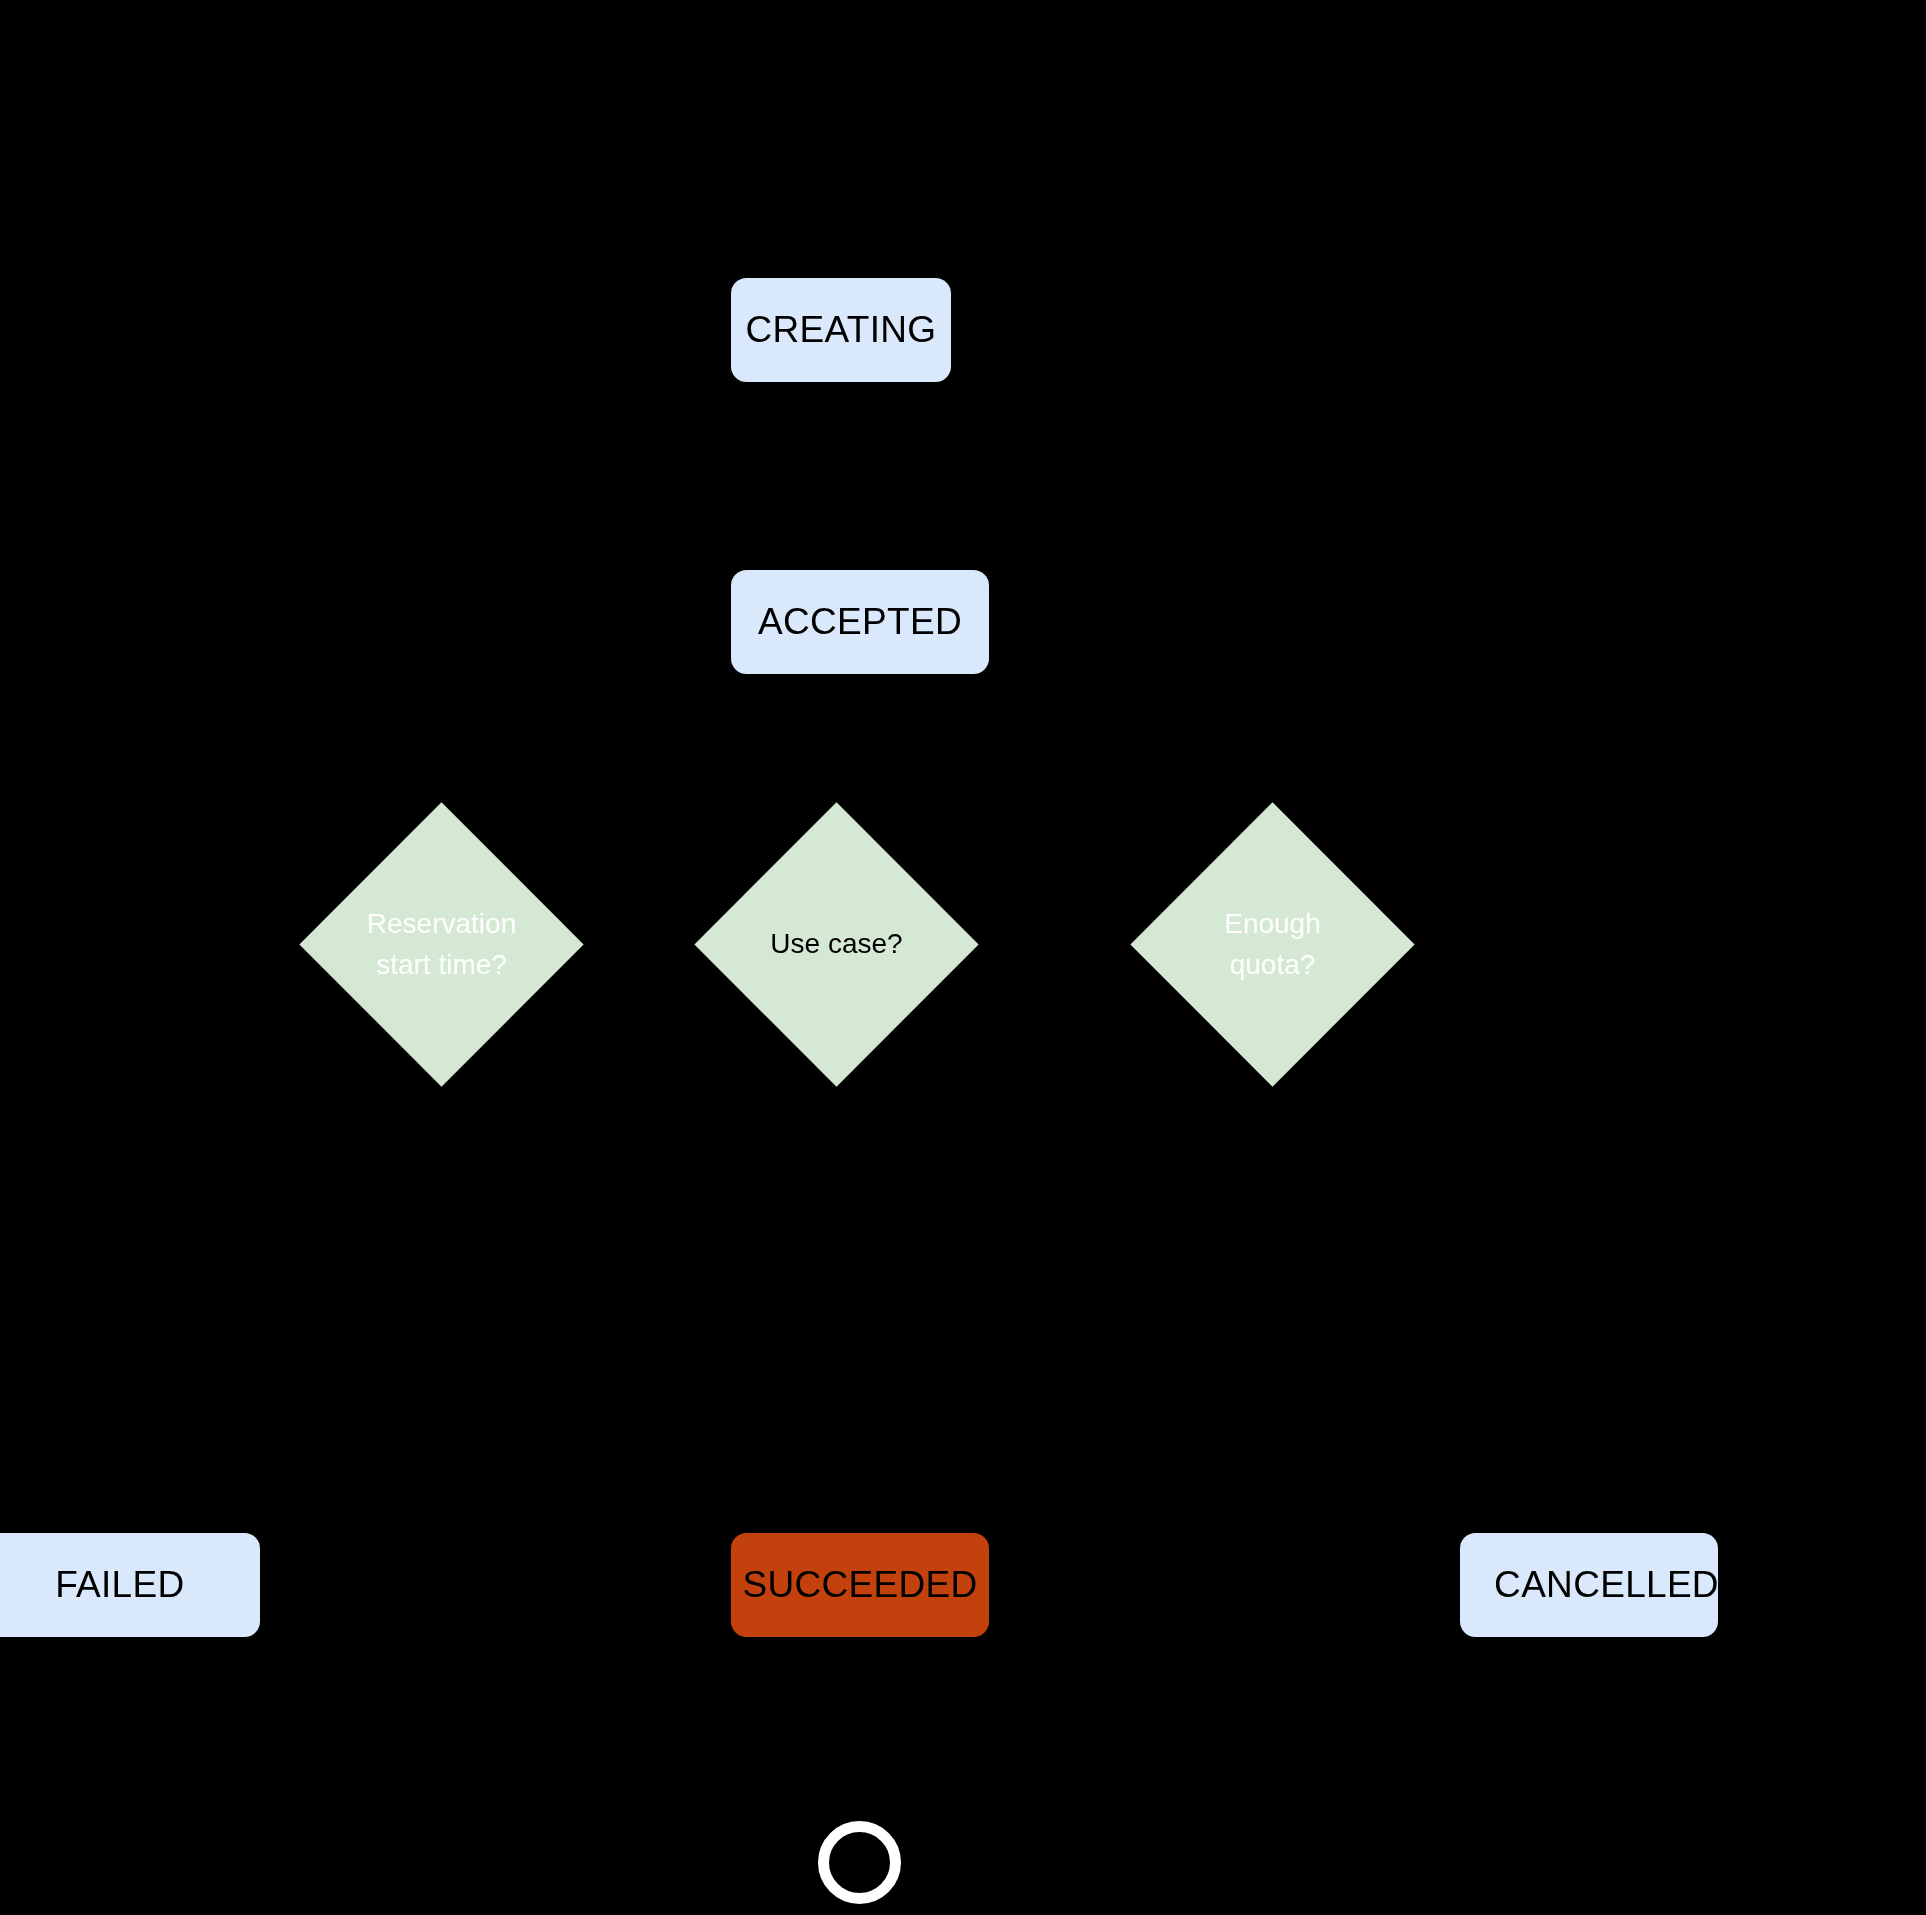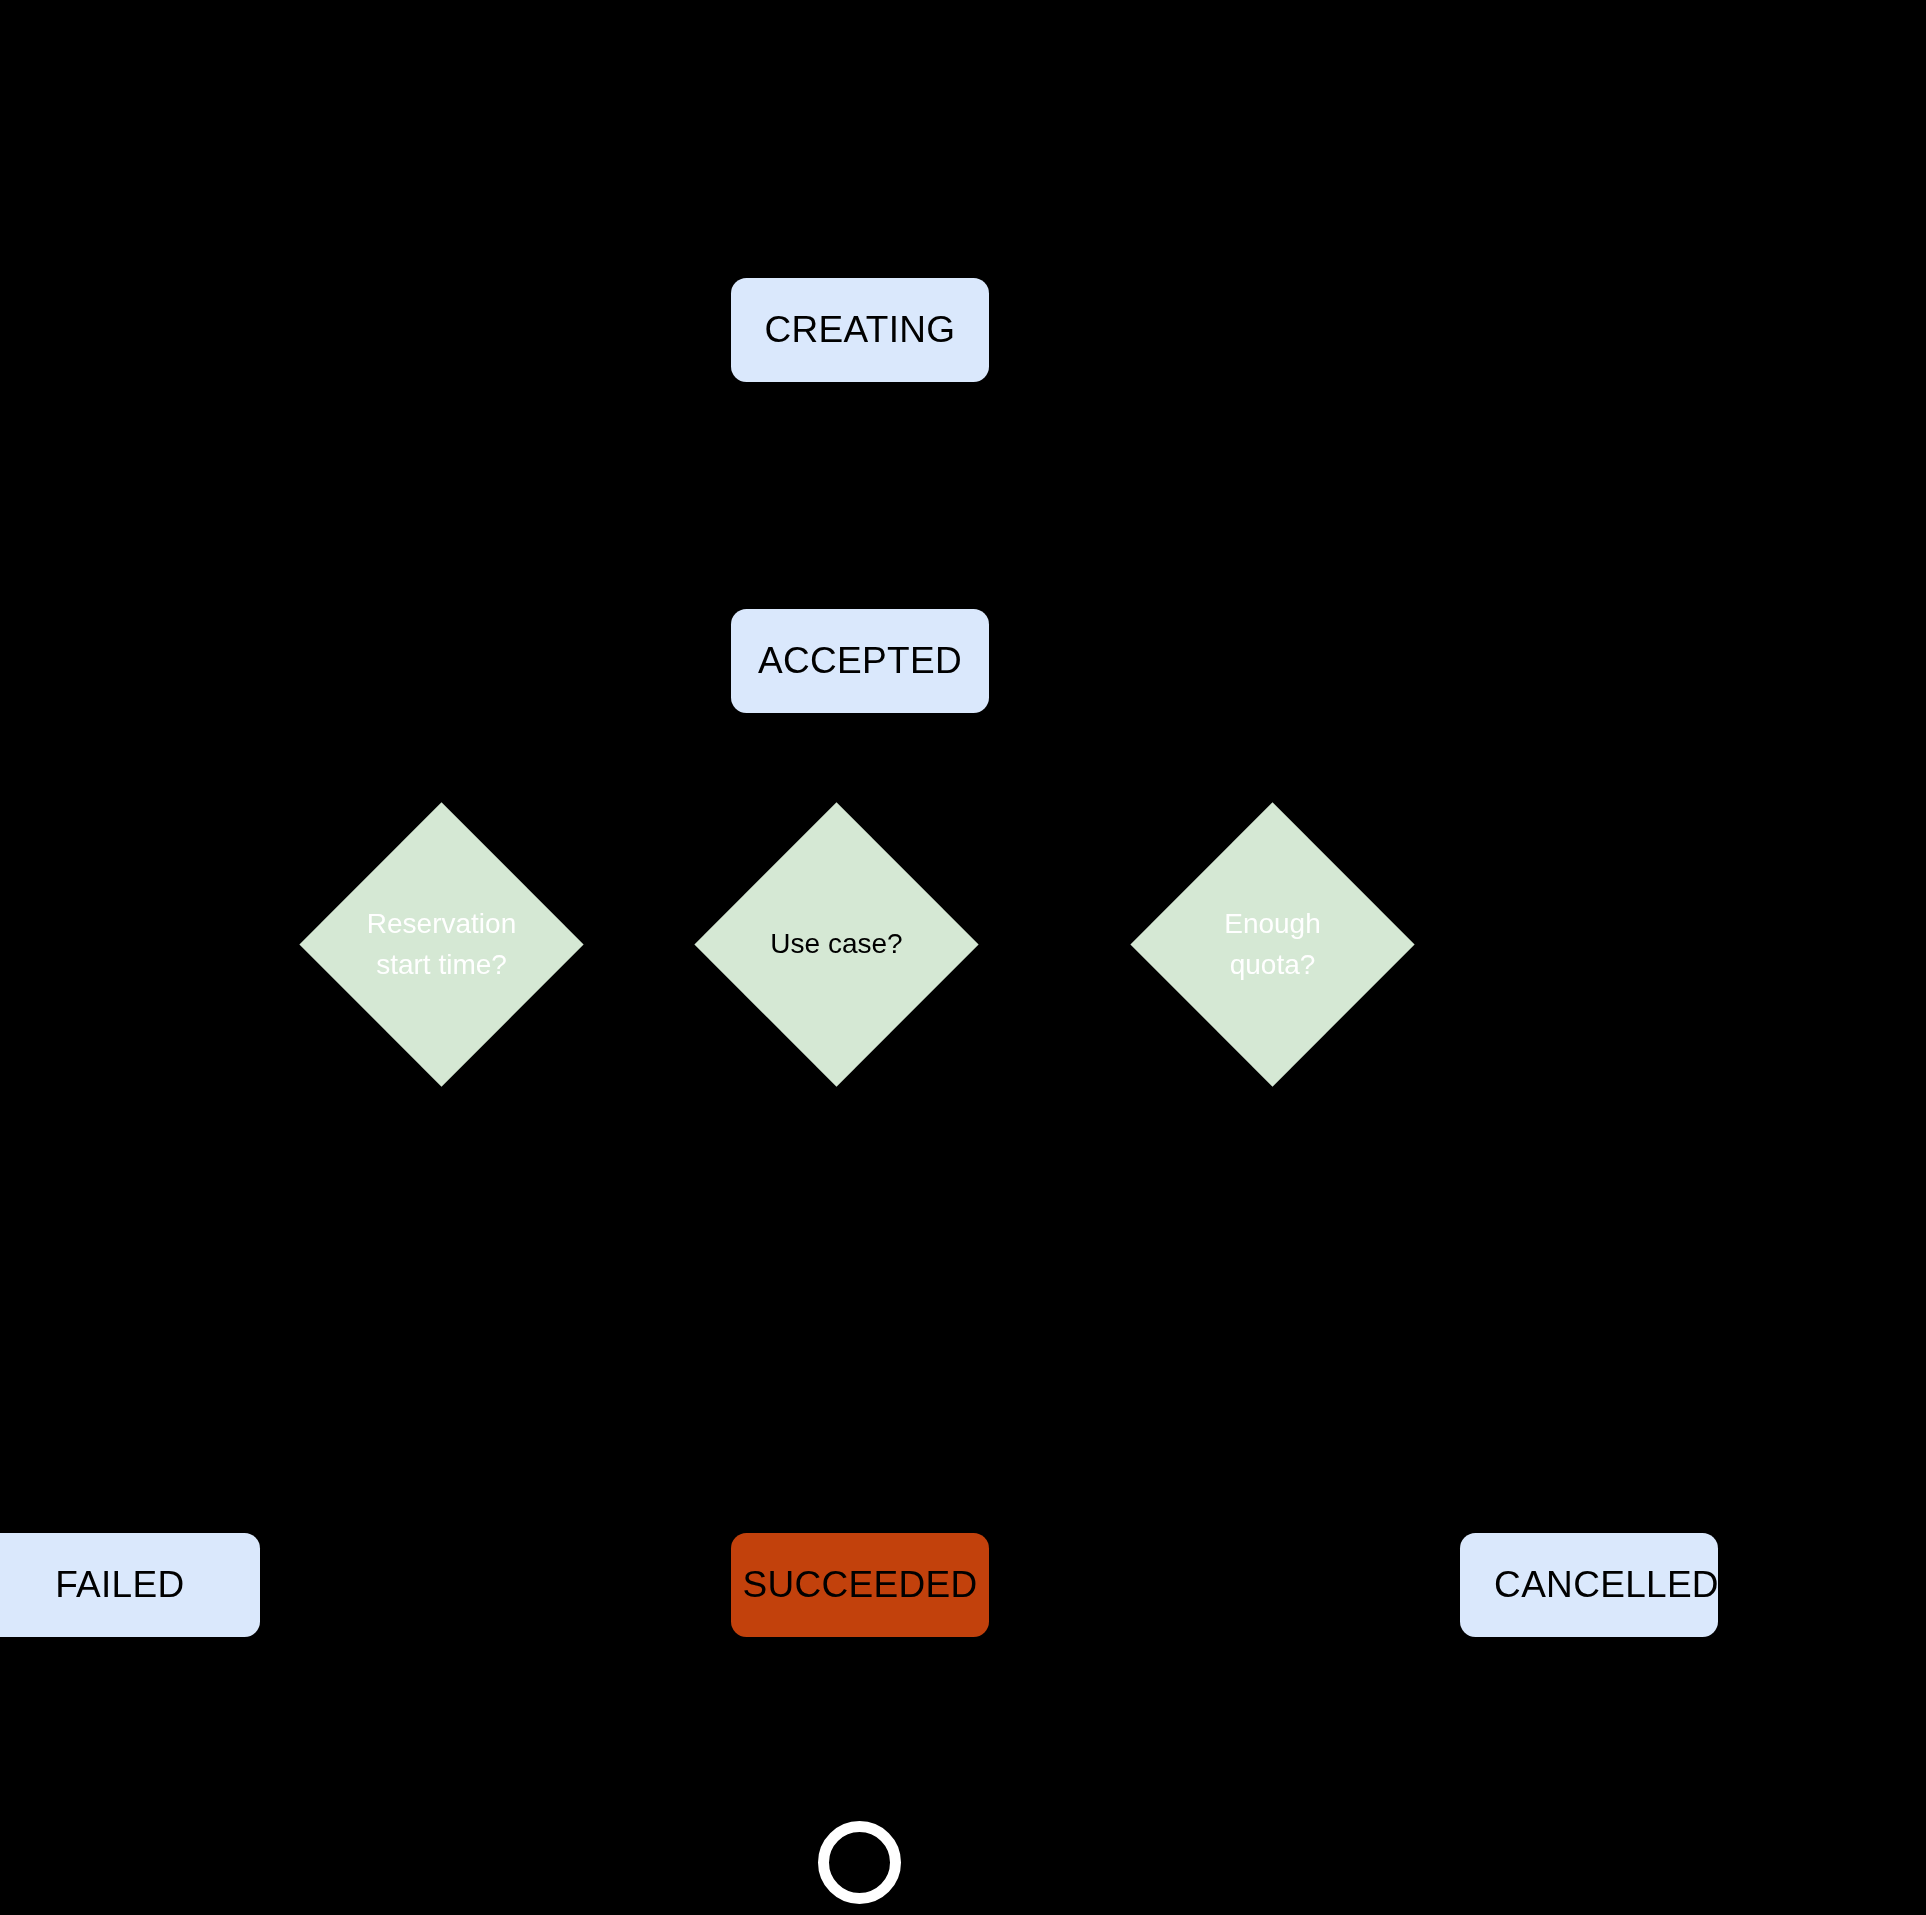--- a/index.html
+++ b/index.html
@@ -90,25 +90,25 @@
       <path d="M1470,1830 L1050,1830"></path>
       <path d="M1860,1830 L2270,1830"></path>
       <path d="M2465,2025 L2465,2345"></path>
       <path d="M855,2025 L855,2700 L232,2700 L232,2968"></path>
       <path d="M1665,2025 L1665,2968"></path>
       <path d="M2465,2740 L2465,2860 L3077,2860 L3077,2968"></path>
       <path d="M1665,3170 L1665,3527"></path>
     </g>
   </svg>
 
-  <div class="state-box" id="node-creating" style="left: 731px; top: 278px; width: 258px; height: 104px; background: rgb(218, 232, 252); color: rgb(0, 0, 0);">
+  <div class="state-box" id="node-creating" style="left: 731px; top: 278px; width: 220px; height: 104px; background: rgb(218, 232, 252); color: rgb(0, 0, 0);">
     <span>CREATING</span>
   </div>
 
-  <div class="state-box" id="node-accepted" style="left: 731px; top: 609px; width: 258px; height: 104px; background: rgb(218, 232, 252); color: rgb(0, 0, 0);">
+  <div class="state-box" id="node-accepted" style="left: 731px; top: 570px; width: 258px; height: 104px; background: rgb(218, 232, 252); color: rgb(0, 0, 0);">
     <span>ACCEPTED</span>
   </div>
 
   <div class="state-box" id="node-failed" style="left: -20.7px; top: 1533px; width: 281px; height: 104px; background: rgb(218, 232, 252); color: rgb(0, 0, 0);">
     <span>FAILED</span>
   </div>
 
   <div class="state-box" id="node-succeeded" style="left: 731px; top: 1533px; width: 258px; height: 104px; background: #c2410c; color: rgb(0, 0, 0);">
     <span>SUCCEEDED</span>
   </div>

